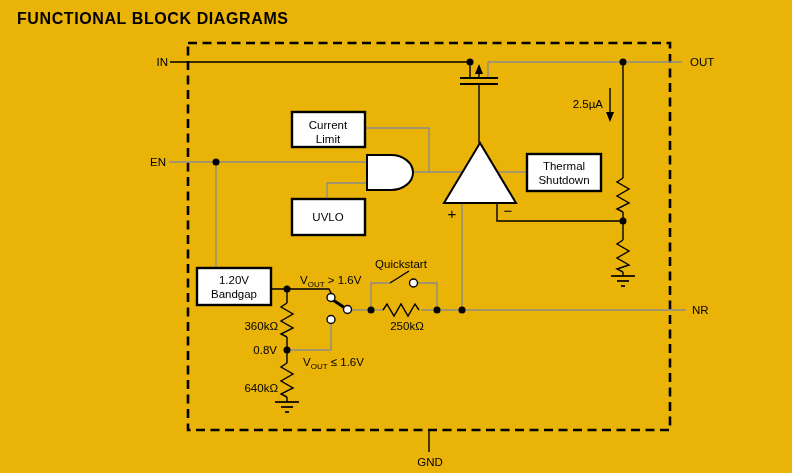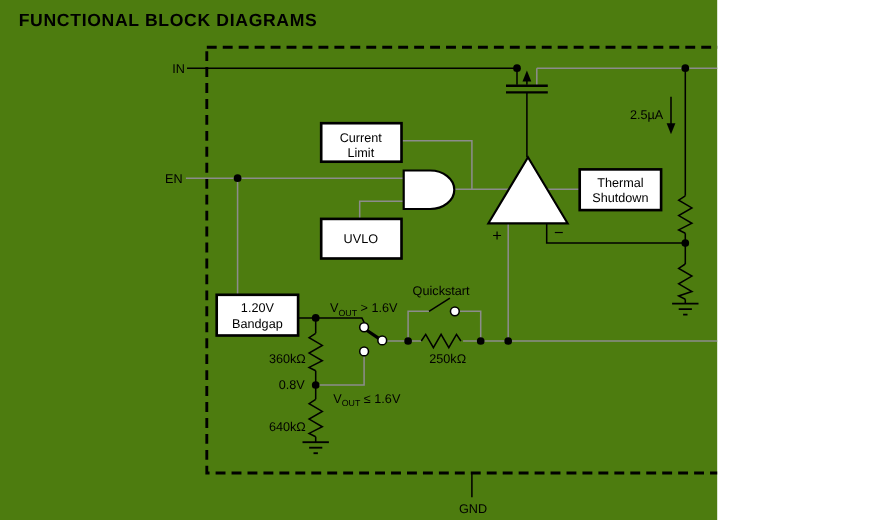--- a/index.html
+++ b/index.html
@@ -1,16 +1,16 @@
 <!DOCTYPE html>
 <html><head>
 <meta charset="utf-8">
 <style>
   html,body { margin:0; padding:0; background:#ffffff; }
-  .stage { position:relative; width:652px; height:473px; background:#4d7c0f; overflow:hidden; }
+  .stage { position:relative; width:792px; height:473px; background:#eab308; overflow:hidden; }
   svg { display:block; }
   text { font-family:"Liberation Sans","DejaVu Sans",sans-serif; fill:#000; }
   .title-text { font-size:16px; font-weight:bold; letter-spacing:0.6px; }
   .t   { font-size:11.5px; }
   .ts  { font-size:8px; }
   .sign{ font-size:15px; }
   .bk  { stroke:#000000; stroke-width:1.4; fill:none; }
   .wg  { stroke:#8c8c8c; stroke-width:1.4; fill:none; }
   .comp{ stroke:#000000; stroke-width:2; fill:#ffffff; }
   .bar { stroke:#000000; stroke-width:2.2; fill:none; }

